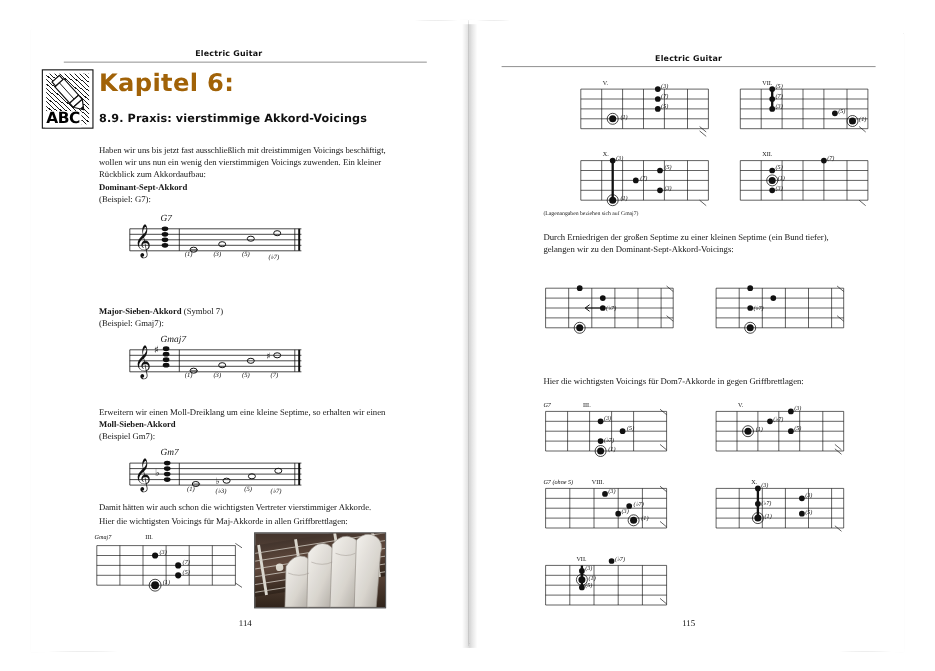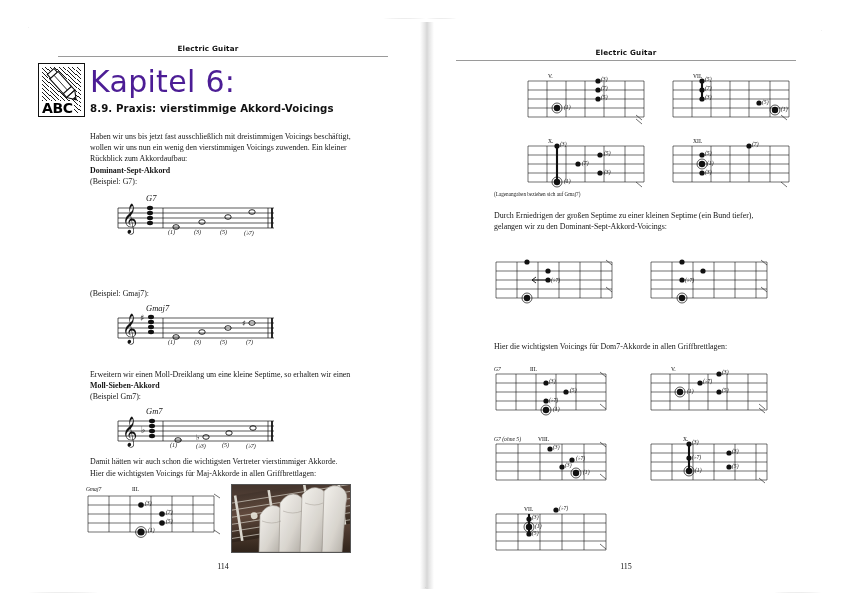--- a/index.html
+++ b/index.html
@@ -30,21 +30,21 @@
   .abc-icon{position:absolute;left:10px;top:45px;width:45px;height:52px;border:1.6px solid #111;
     background:#fff;overflow:hidden;}
   .abc-icon .hatch{position:absolute;inset:3px;
     background:repeating-linear-gradient(42deg,#1a1a1a 0px,#1a1a1a .7px,#ffffff .7px,#ffffff 3px);}
   .abc-icon .pen{position:absolute;left:4px;top:2px;width:40px;height:40px;}
   .abc-icon .abc{position:absolute;left:2px;bottom:0px;font-family:"DejaVu Sans",sans-serif;
     font-weight:bold;font-size:14px;color:#000;background:#fff;padding:0 1px;line-height:1.05;
     letter-spacing:-.4px;}
 
   h1.kap{position:absolute;left:62px;top:46px;margin:0;font-family:"DejaVu Sans",sans-serif;
-    font-weight:normal;font-size:30px;color:#4c1d95;letter-spacing:.3px;}
+    font-weight:bold;font-size:22px;color:#a16207;letter-spacing:.3px;}
   h2.sec{position:absolute;left:62px;top:85px;margin:0;font-family:"DejaVu Sans",sans-serif;
     font-weight:bold;font-size:10.2px;color:#111;letter-spacing:.1px;}
 
   
   .para{position:absolute;font-family:"Liberation Serif",serif;font-size:7.9px;
     line-height:11.2px;color:#151515;text-align:left;}
   .para b{font-weight:bold;}
 
   
   .staffbox{position:absolute;}
@@ -137,20 +137,24 @@
               <ellipse cx="136" cy="16" rx="3.2" ry="2.3"></ellipse>
             </g>
             <line x1="57" y1="31" x2="64" y2="31" stroke="#111" stroke-width=".6"></line>
           </svg>
           <div class="degrees" style="left:52px;top:33px;">(1)</div>
           <div class="degrees" style="left:78px;top:33px;">(3)</div>
           <div class="degrees" style="left:104px;top:33px;">(5)</div>
           <div class="degrees" style="left:128px;top:33px;">(♭7)</div>
         </div>
 
+        <div class="para" style="left:62px;top:259px;width:278px;">
+          <b>Major-Sieben-Akkord</b>
+          <span>(Symbol 7)</span>
+        </div>
         <div class="para" style="left:62px;top:270px;width:278px;">(Beispiel: Gmaj7):</div>
 
         <div class="staffbox" style="left:88px;top:288px;width:160px;height:42px;">
           <div class="chordname" style="left:30px;top:-3px;">Gmaj7</div>
           <svg class="staff" width="160" height="42" viewBox="0 0 160 42">
             <g stroke="#111" stroke-width=".7">
               <line x1="2" y1="12" x2="158" y2="12"></line>
               <line x1="2" y1="17" x2="158" y2="17"></line>
               <line x1="2" y1="22" x2="158" y2="22"></line>
               <line x1="2" y1="27" x2="158" y2="27"></line>
@@ -516,21 +520,21 @@
             </g>
             <circle cx="33" cy="4" r="2.6" fill="#111"></circle>
             <circle cx="54" cy="13" r="2.6" fill="#111"></circle>
             <circle cx="33" cy="22" r="2.6" fill="#111"></circle>
             <circle cx="33" cy="40" r="3.2" fill="#111"></circle>
             <circle cx="33" cy="40" r="5" fill="none" stroke="#111" stroke-width=".7"></circle>
           </svg>
           <div class="lab" style="left:36px;top:19px;">(♭7)</div>
         </div>
 
-        <div class="para" style="left:68px;top:323px;width:290px;">Hier die wichtigsten Voicings für Dom7-Akkorde in allen Griffbrettlagen:</div>
+        <div class="para" style="left:68px;top:323px;width:290px;">Hier die wichtigsten Voicings für Dom7-Akkorde in gegen Griffbrettlagen:</div>
 
         <div class="fb" style="left:68px;top:348px;width:130px;height:60px;">
           <div class="lab" style="left:0;top:0;">G7</div>
           <div class="pos" style="left:36px;top:0;">III.</div>
           <svg width="130" height="54" viewBox="0 0 130 54">
             <g stroke="#111" stroke-width=".6" fill="none">
               <line x1="2" y1="8" x2="112" y2="8"></line>
                 <line x1="2" y1="17" x2="112" y2="17"></line>
               <line x1="2" y1="26" x2="112" y2="26"></line>
                 <line x1="2" y1="35" x2="112" y2="35"></line>

